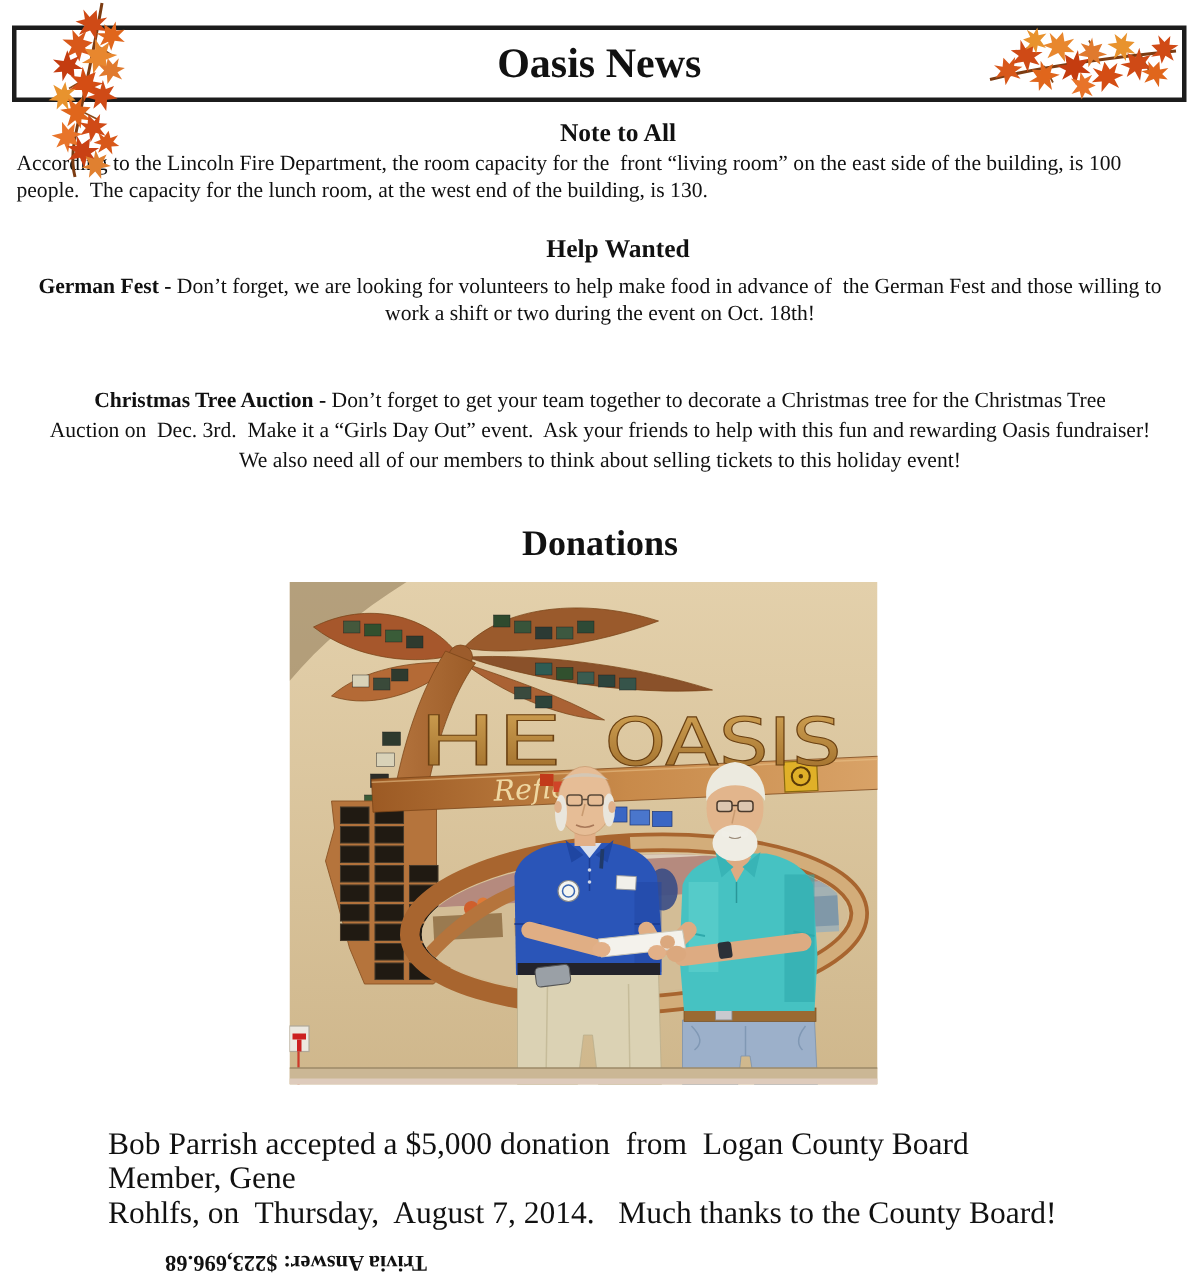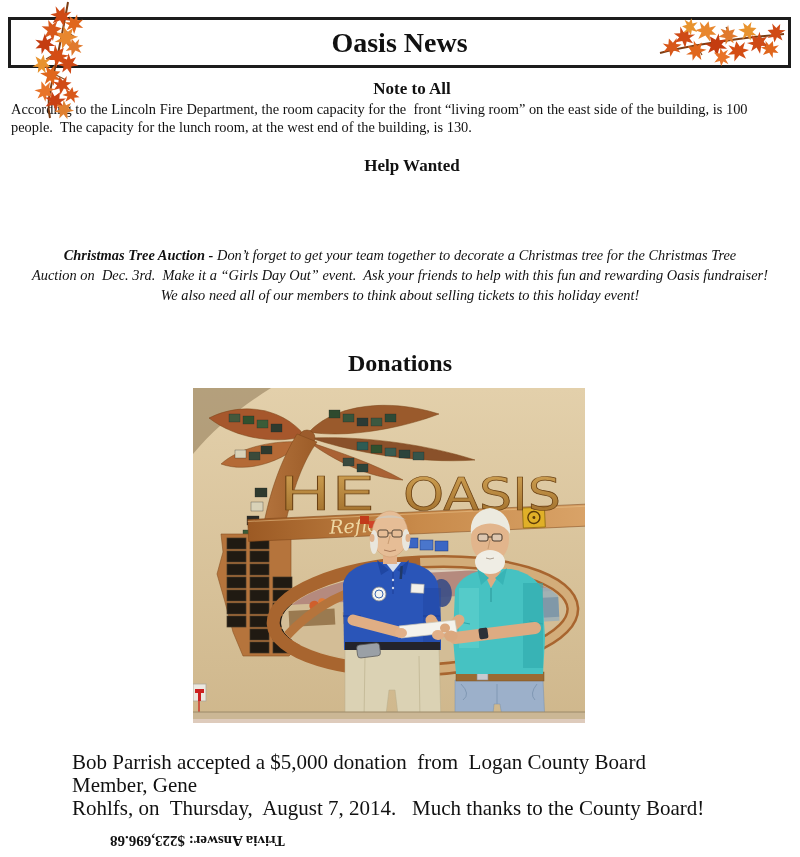--- a/index.html
+++ b/index.html
@@ -11,21 +11,21 @@
   .header-box{left:8px;top:17px;width:783px;height:51px;border:3px solid #1c1c1c;
               box-sizing:border-box;background:#fff;}
   .page-title{width:100%;text-align:center;font-weight:bold;font-size:28px;line-height:45px;}
   .leaves-left{left:14px;top:0;z-index:3;}
   .leaves-right{left:656px;top:13px;z-index:3;}
   .h-small{left:12px;width:800px;font-weight:bold;font-size:17px;}
   .body-text{font-size:14.4px;line-height:1.24;}
   .note-body{left:11px;top:101px;width:780px;}
   .german{left:14px;top:183px;width:772px;line-height:1.22;}
   .remember{left:0;top:222px;width:800px;}
-  .christmas{left:10px;top:245px;width:780px;line-height:1.4;font-style:italic;}
+  .christmas{left:10px;top:257px;width:780px;line-height:1.4;}
   .donations-h{left:0;top:350px;width:800px;font-weight:bold;font-size:24px;}
   .photo{left:193px;top:388px;width:392px;height:335px;}
   .caption{left:72px;top:751px;width:650px;font-size:21px;line-height:1.1;}
   .trivia{left:110px;top:832px;font-weight:bold;font-size:15px;
           transform:rotate(180deg);transform-origin:center;}
   b{font-weight:bold;}
 </style>
 </head>
 <body>
 
@@ -74,20 +74,22 @@
     <use href="#lf" transform="translate(120,20) rotate(-70) scale(0.9)" fill="#d04a16"></use>
     <use href="#lf" transform="translate(66,44) rotate(90) scale(0.85)" fill="#e8742a"></use>
     <use href="#lf" transform="translate(34,14) rotate(-85) scale(0.8)" fill="#e8932e"></use>
   </svg>
 
   <div class="abs h-small center" style="top:79px;">Note to All</div>
   <div class="abs note-body body-text prewrap">According to the Lincoln Fire Department, the room capacity for the  front “living room” on the east side of the building, is 100
 people.  The capacity for the lunch room, at the west end of the building, is 130.</div>
 
   <div class="abs h-small center" style="top:156px;">Help Wanted</div>
+  <div class="abs german body-text center prewrap"><b>German Fest - </b><span>Don’t forget, we are looking for volunteers to help make food in advance of  the German Fest and those willing to
+work a shift or two during the event on Oct. 18th!</span></div>
   <div class="abs christmas body-text center prewrap"><b>Christmas Tree Auction - </b><span>Don’t forget to get your team together to decorate a Christmas tree for the Christmas Tree
 Auction on  Dec. 3rd.  Make it a “Girls Day Out” event.  Ask your friends to help with this fun and rewarding Oasis fundraiser!
 We also need all of our members to think about selling tickets to this holiday event!</span></div>
 
   <div class="abs donations-h center">Donations</div>
 
   <svg class="abs photo" width="392" height="335" viewBox="0 0 392 335">
     <defs>
       <linearGradient id="wallGrad" x1="0" y1="0" x2="0" y2="1">
         <stop offset="0" stop-color="#e3d0ab"></stop>

